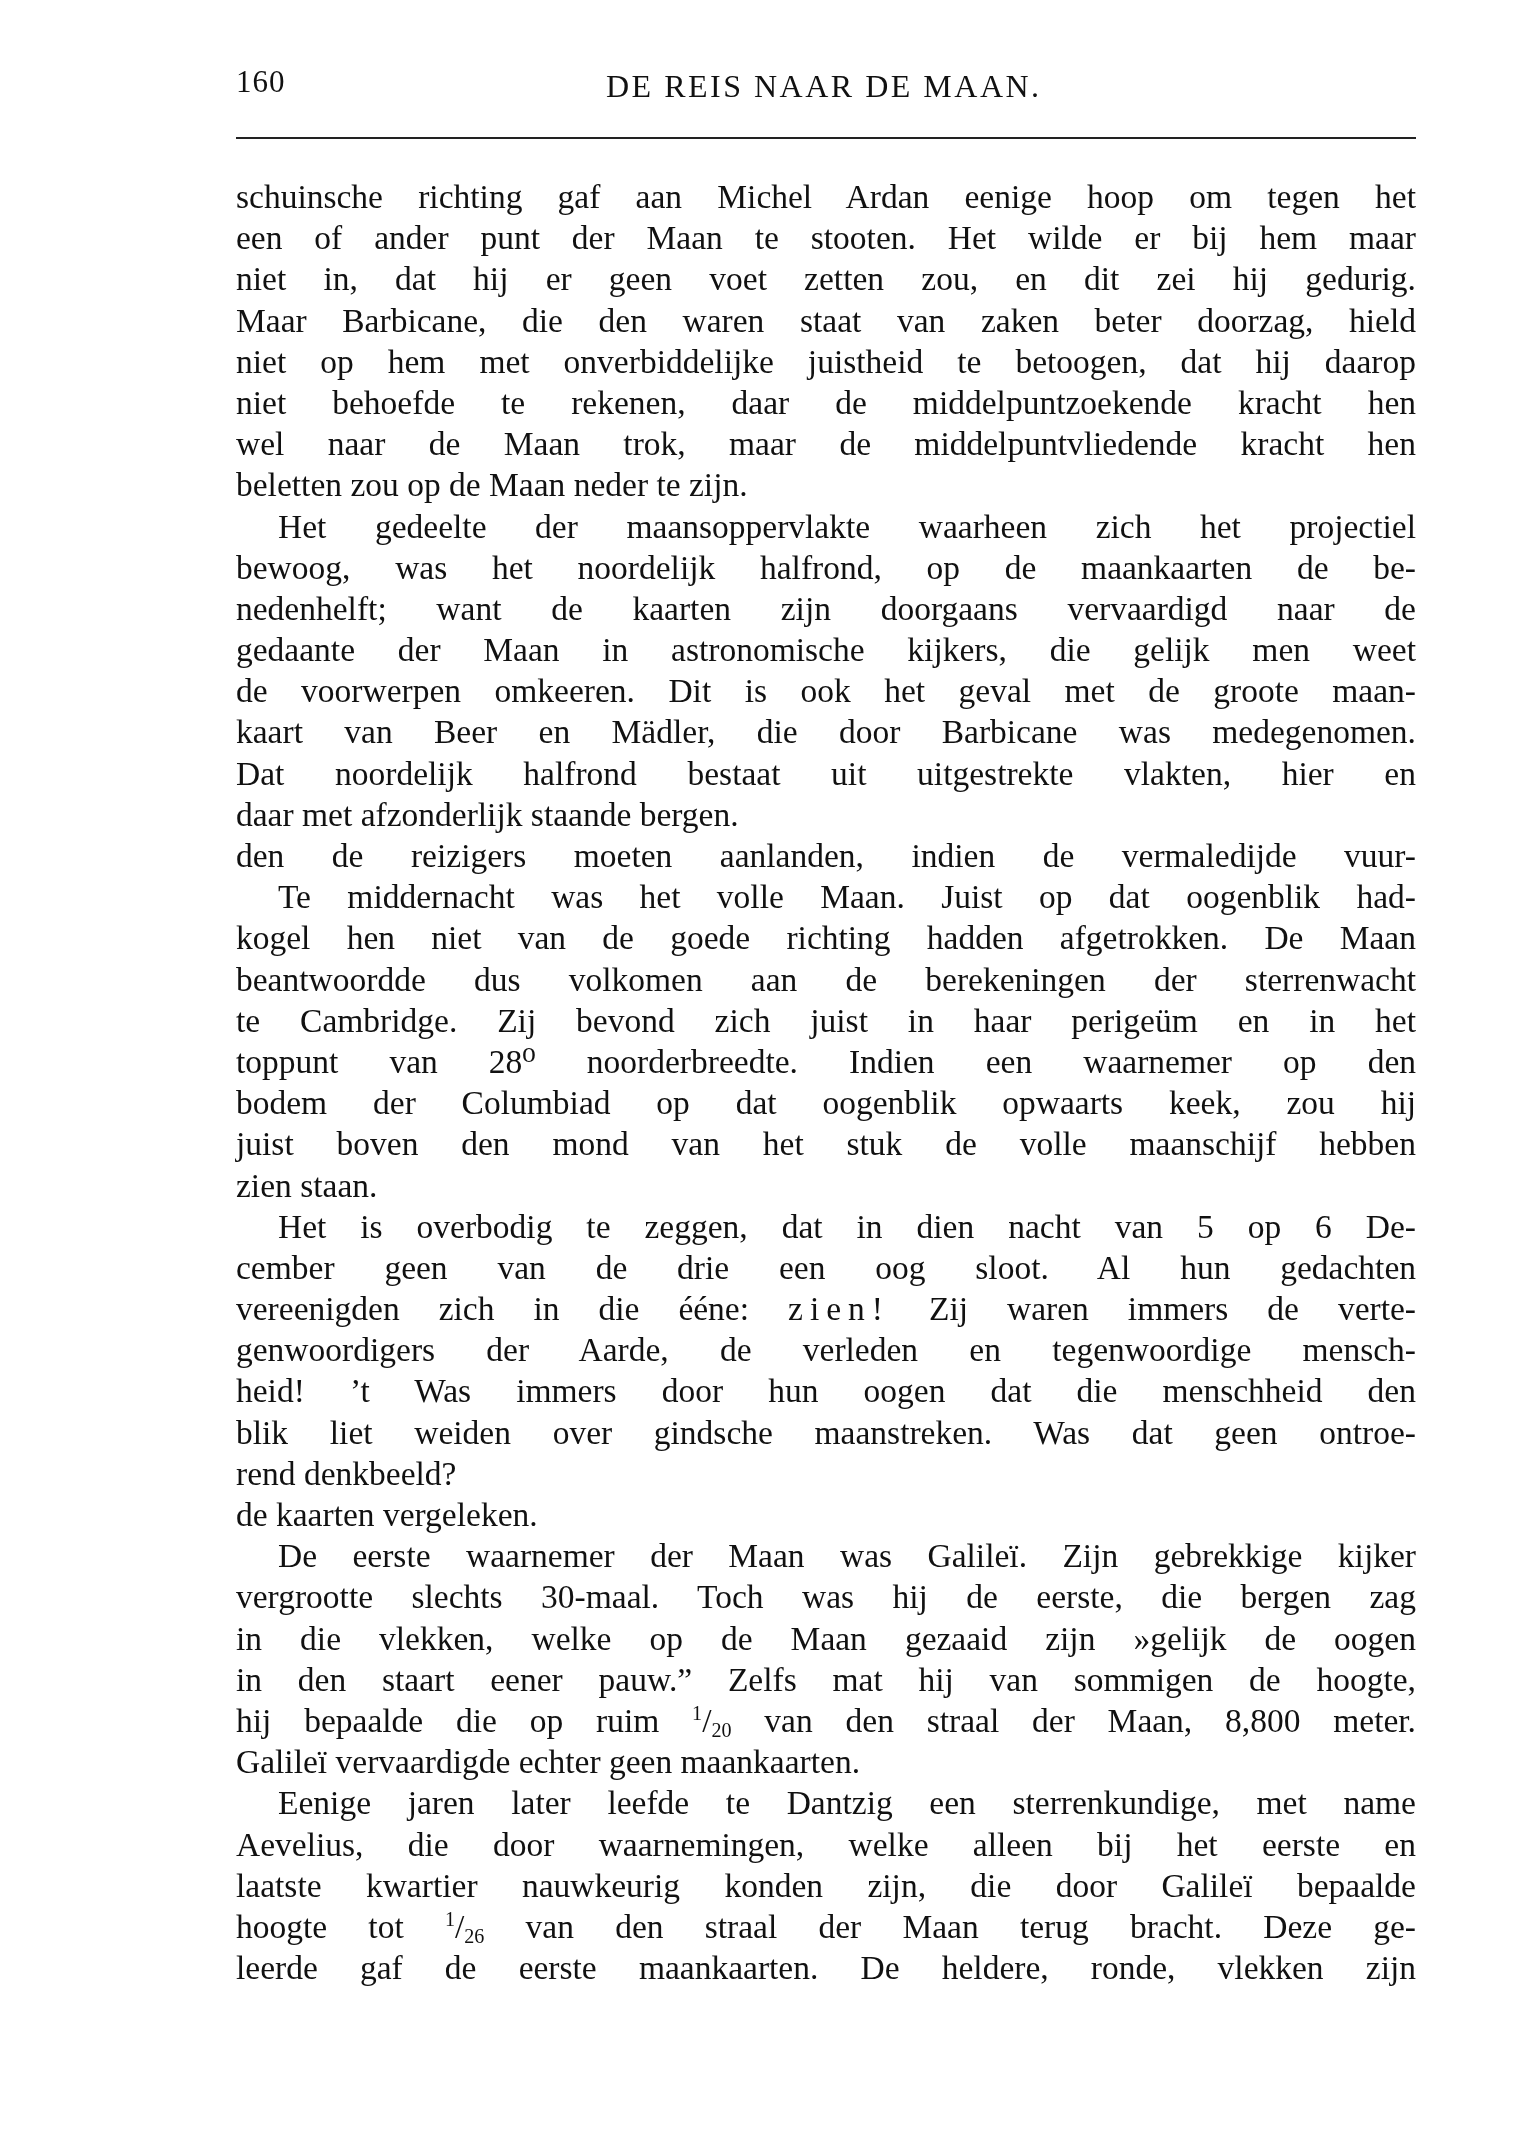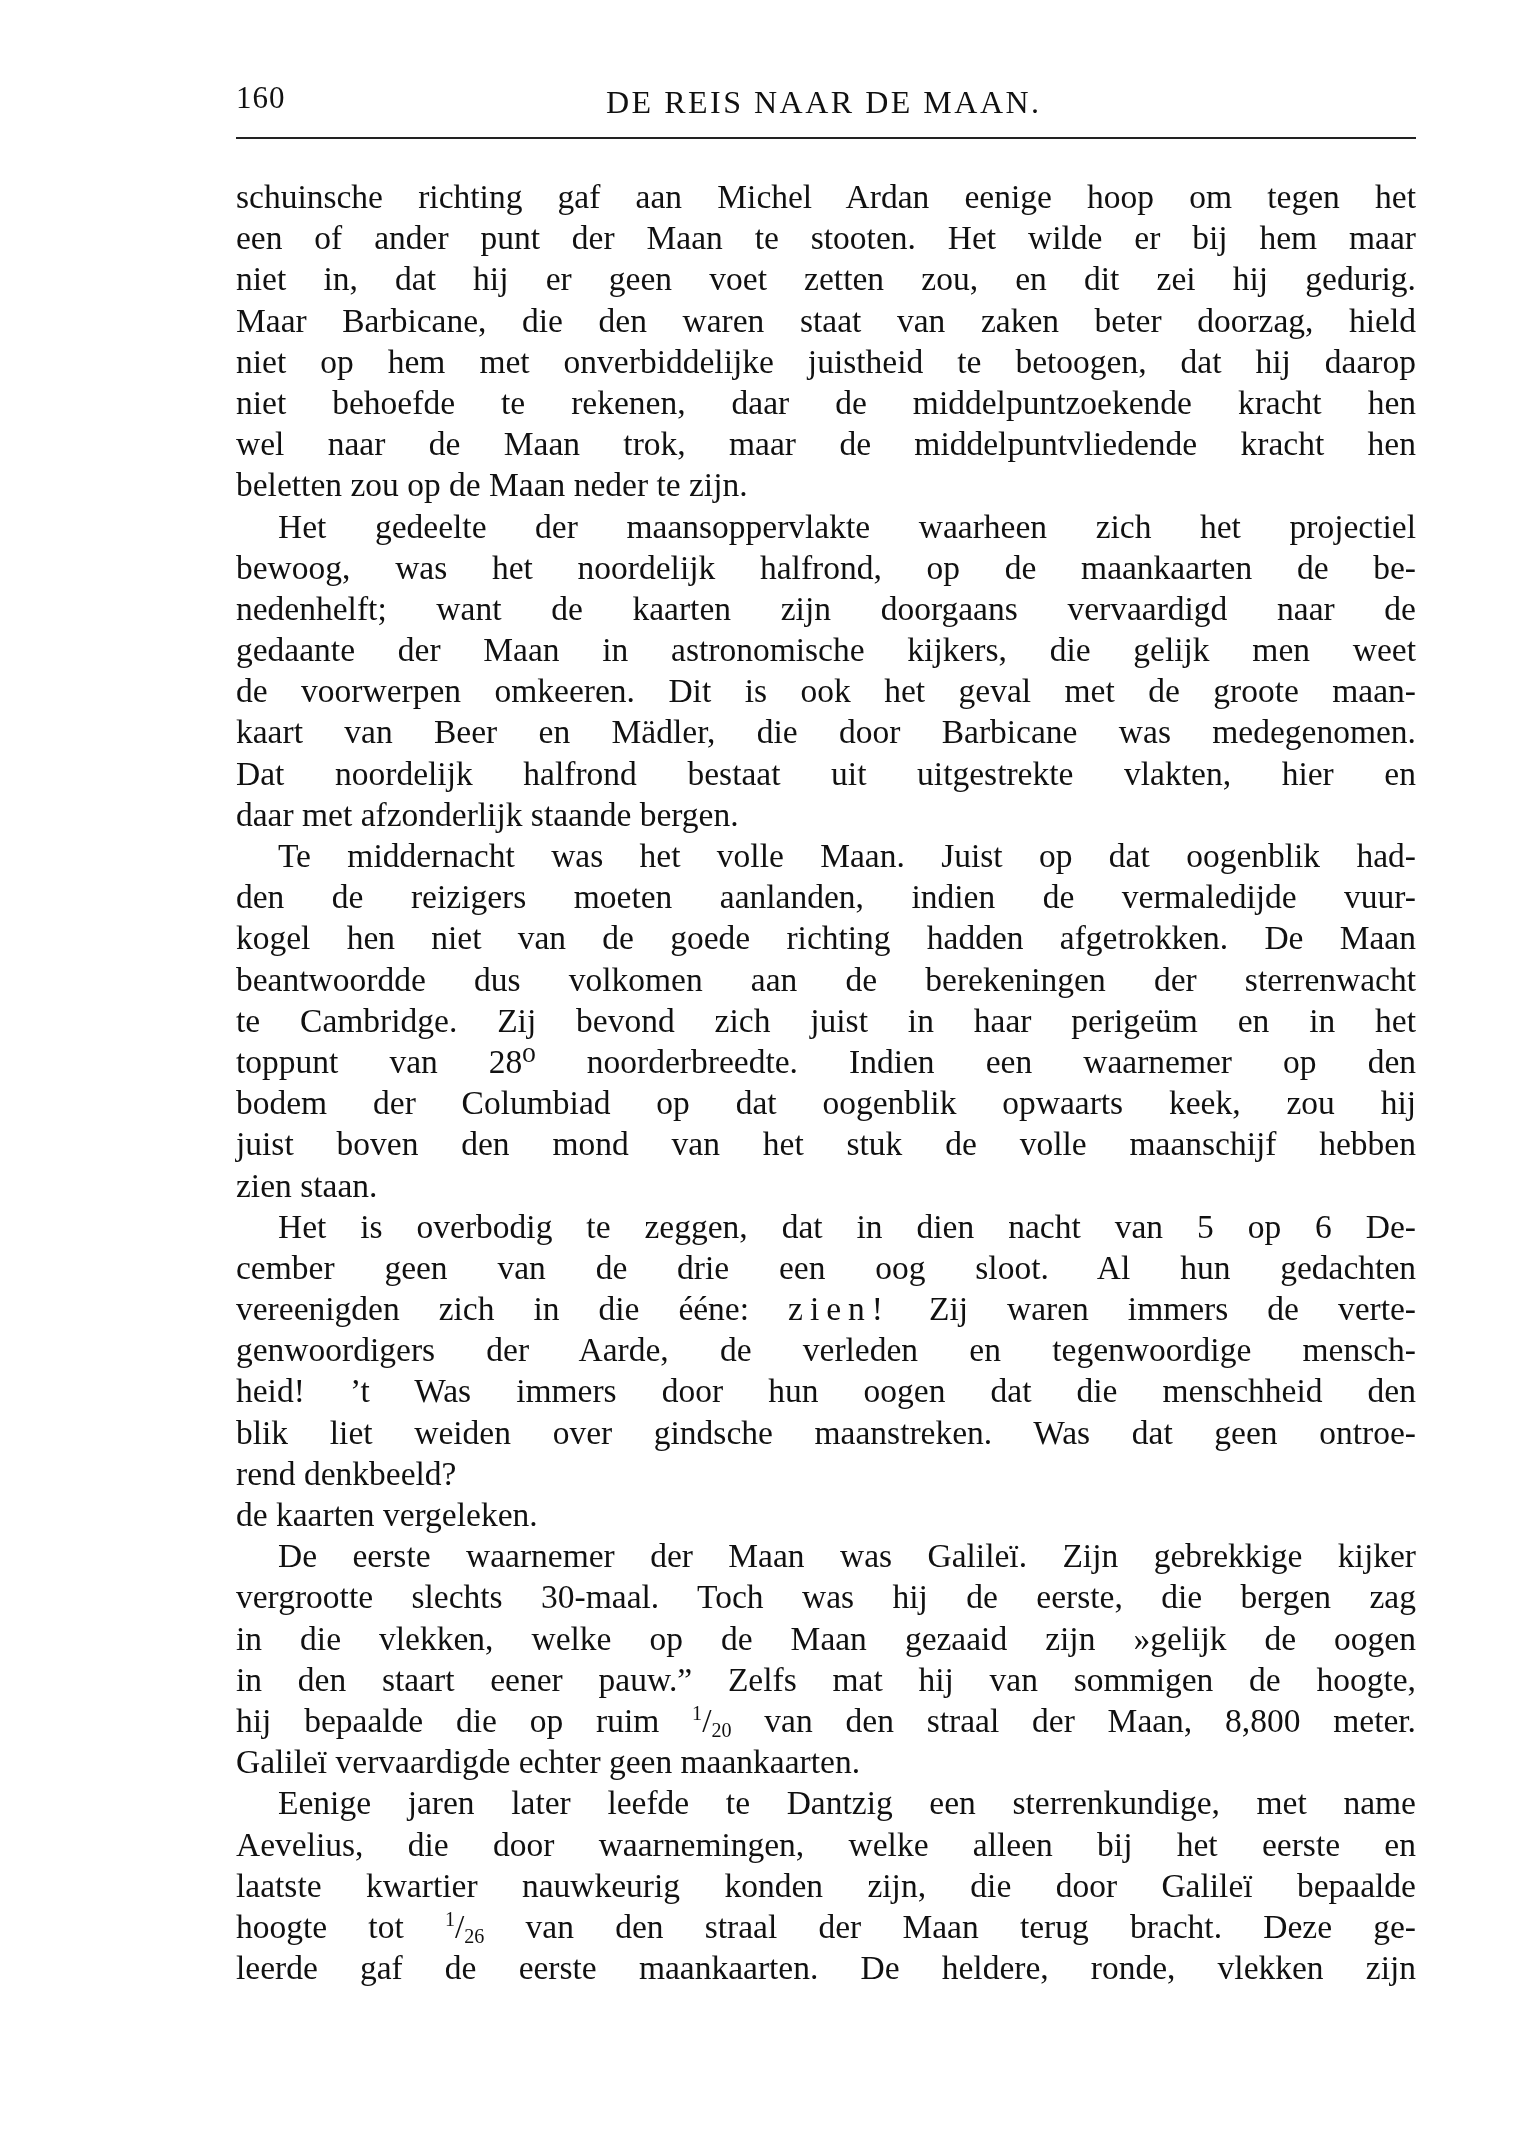--- a/index.html
+++ b/index.html
@@ -2,21 +2,21 @@
 <html><head>
 <meta charset="utf-8">
 <style>
   html, body { margin: 0; padding: 0; background: #ffffff; }
   body {
     width: 1519px; height: 2151px; position: relative; overflow: hidden;
     font-family: "Liberation Serif", "DejaVu Serif", serif;
     color: #111111;
   }
   .header {
-    position: absolute; left: 236px; top: 80px; width: 1180px; height: 40px;
+    position: absolute; left: 236px; top: 64px; width: 1180px; height: 40px;
   }
   .page-number {
     position: absolute; left: 0; top: 0;
     font-size: 31px; letter-spacing: 1px;
   }
   .running-title {
     position: absolute; left: 370px; top: 4px;
     font-size: 32px; letter-spacing: 2.5px;
   }
   .rule {
@@ -57,22 +57,22 @@
     <span class="line"><span>wel naar de Maan trok, maar de middelpuntvliedende kracht hen</span></span>
     <span class="line last"><span>beletten zou op de Maan neder te zijn.</span></span>
     <span class="line indent"><span>Het gedeelte der maansoppervlakte waarheen zich het projectiel</span></span>
     <span class="line"><span>bewoog, was het noordelijk halfrond, op de maankaarten de be-</span></span>
     <span class="line"><span>nedenhelft; want de kaarten zijn doorgaans vervaardigd naar de</span></span>
     <span class="line"><span>gedaante der Maan in astronomische kijkers, die gelijk men weet</span></span>
     <span class="line"><span>de voorwerpen omkeeren. Dit is ook het geval met de groote maan-</span></span>
     <span class="line"><span>kaart van Beer en Mädler, die door Barbicane was medegenomen.</span></span>
     <span class="line"><span>Dat noordelijk halfrond bestaat uit uitgestrekte vlakten, hier en</span></span>
     <span class="line last"><span>daar met afzonderlijk staande bergen.</span></span>
+    <span class="line"><span>den de reizigers moeten aanlanden, indien de vermaledijde vuur-</span></span>
     <span class="line indent"><span>Te middernacht was het volle Maan. Juist op dat oogenblik had-</span></span>
-    <span class="line"><span>den de reizigers moeten aanlanden, indien de vermaledijde vuur-</span></span>
     <span class="line"><span>kogel hen niet van de goede richting hadden afgetrokken. De Maan</span></span>
     <span class="line"><span>beantwoordde dus volkomen aan de berekeningen der sterrenwacht</span></span>
     <span class="line"><span>te Cambridge. Zij bevond zich juist in haar perigeüm en in het</span></span>
     <span class="line"><span>toppunt van 28⁰ noorderbreedte. Indien een waarnemer op den</span></span>
     <span class="line"><span>bodem der Columbiad op dat oogenblik opwaarts keek, zou hij</span></span>
     <span class="line"><span>juist boven den mond van het stuk de volle maanschijf hebben</span></span>
     <span class="line last"><span>zien staan.</span></span>
     <span class="line indent"><span>Het is overbodig te zeggen, dat in dien nacht van 5 op 6 De-</span></span>
     <span class="line"><span>cember geen van de drie een oog sloot. Al hun gedachten</span></span>
     <span class="line"><span>vereenigden zich in die ééne: </span><span class="spaced">zien!</span><span> Zij waren immers de verte-</span></span>

